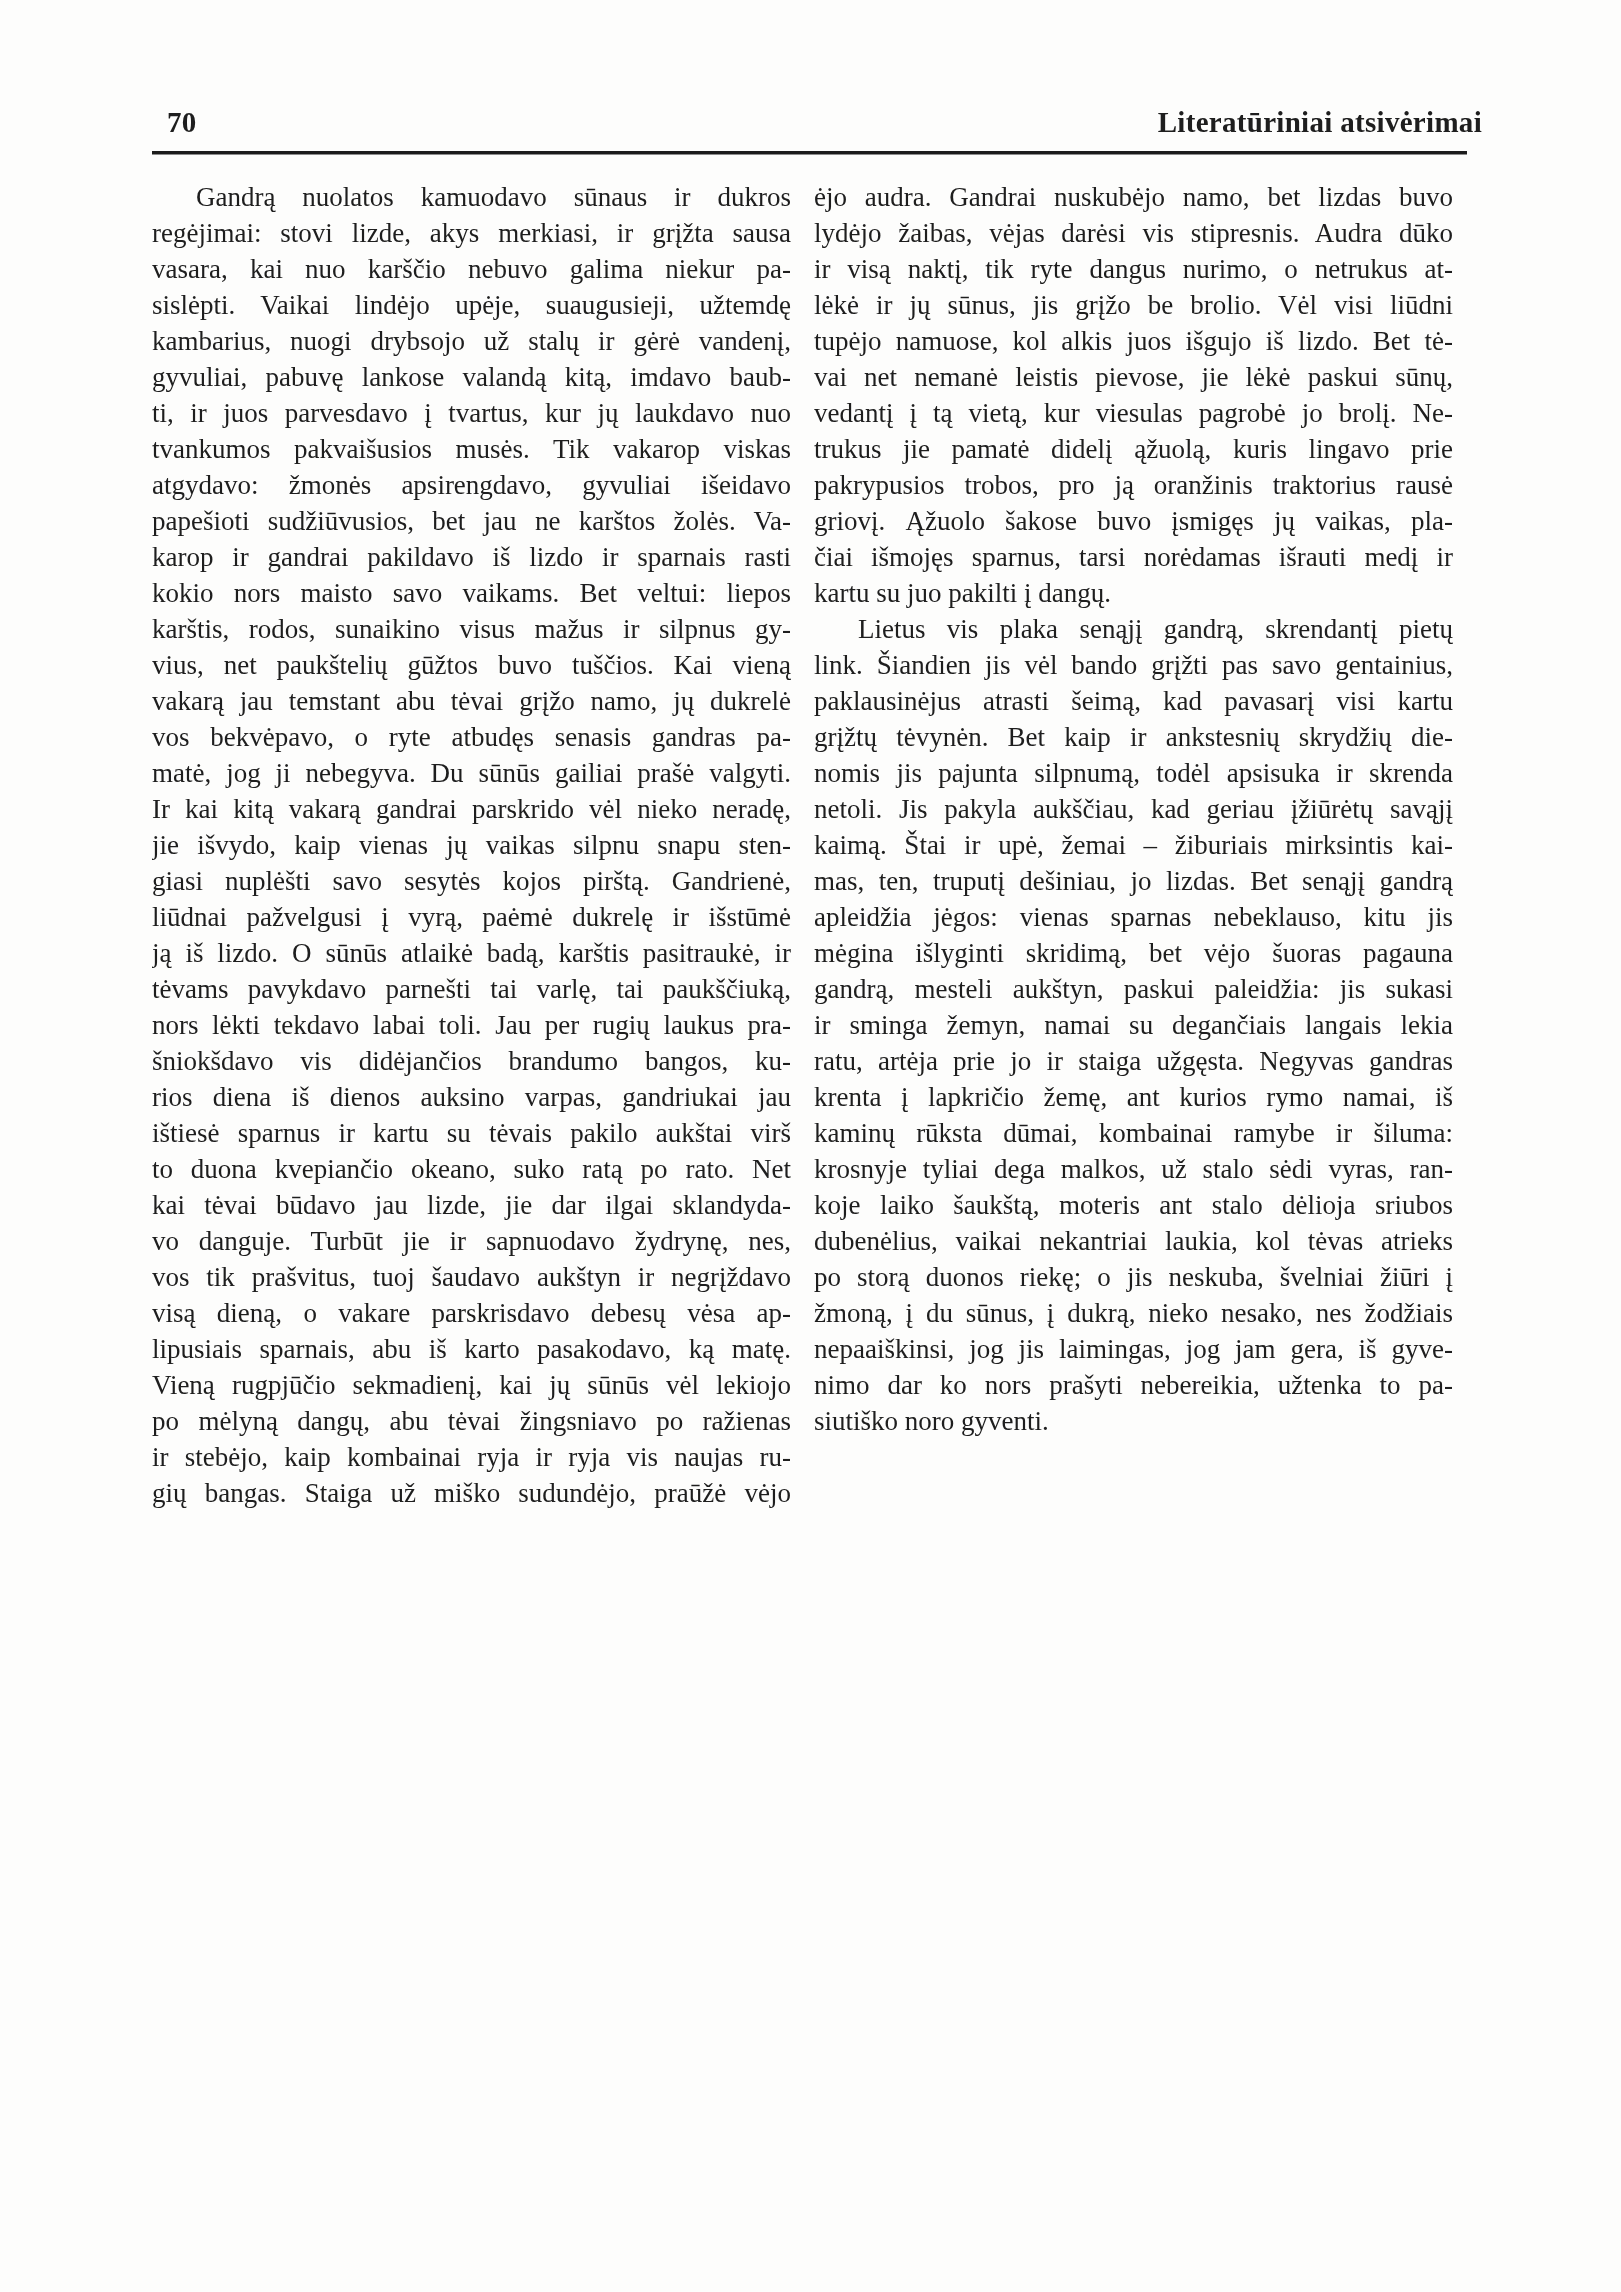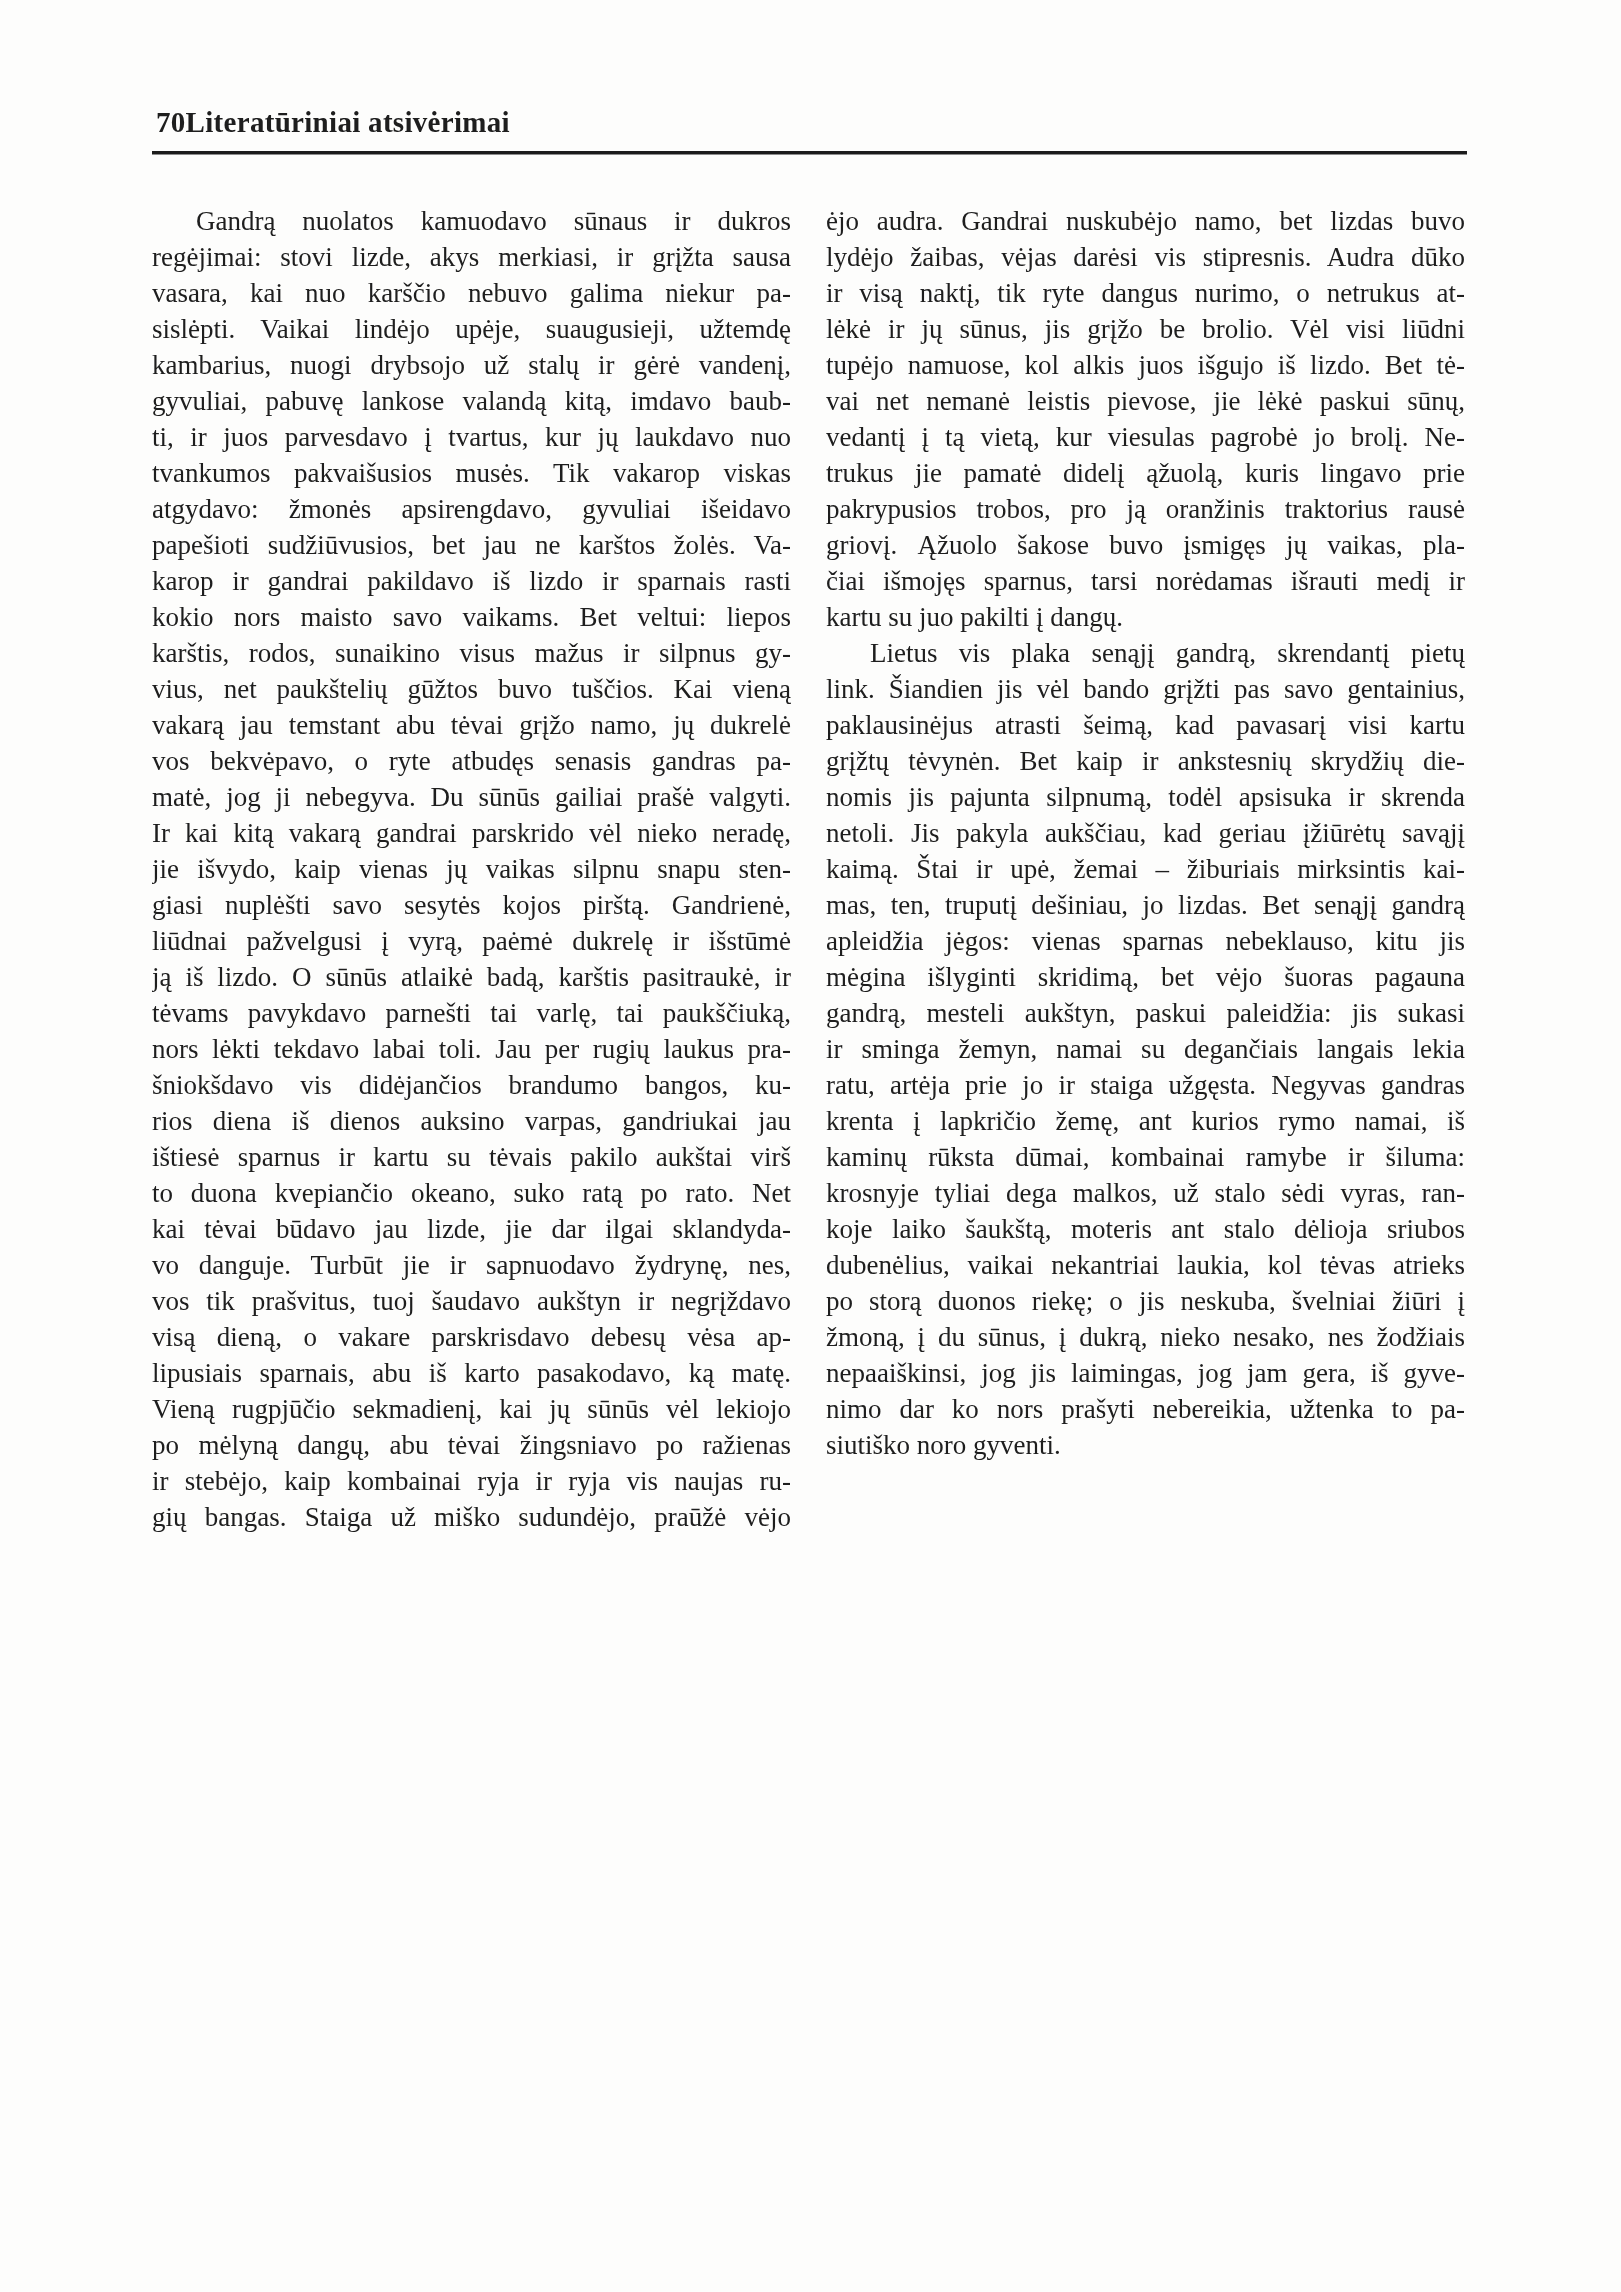--- a/index.html
+++ b/index.html
@@ -11,24 +11,25 @@
     position: relative;
     width: 1621px;
     height: 2293px;
     background: #fdfdfc;
     font-family: "Liberation Serif", "DejaVu Serif", serif;
     color: #1e1e1e;
     overflow: hidden;
   }
   .running-header {
     position: absolute;
-    left: 156px;
+    left: 167px;
     top: 106px;
     width: 1315px;
     display: flex;
+    justify-content: space-between;
     align-items: baseline;
     font-size: 29px;
     font-weight: bold;
     letter-spacing: 0.3px;
   }
   .header-rule {
     position: absolute;
     left: 152px;
     top: 151px;
     width: 1315px;
@@ -36,22 +37,21 @@
     background: #1c1c1c;
     border-bottom: 1px solid #8d8d8d;
     box-sizing: content-box;
   }
   .columns {
     position: absolute;
     left: 152px;
     top: 179px;
     width: 1313px;
     display: flex;
-    gap: 35px;
-    margin-top: 24px;
+    gap: 23px;
   }
   .column {
     width: 639px;
     font-size: 27px;
     line-height: 36px;
     text-align: justify;
   }
   .line {
     text-align: justify;
     text-align-last: justify;

